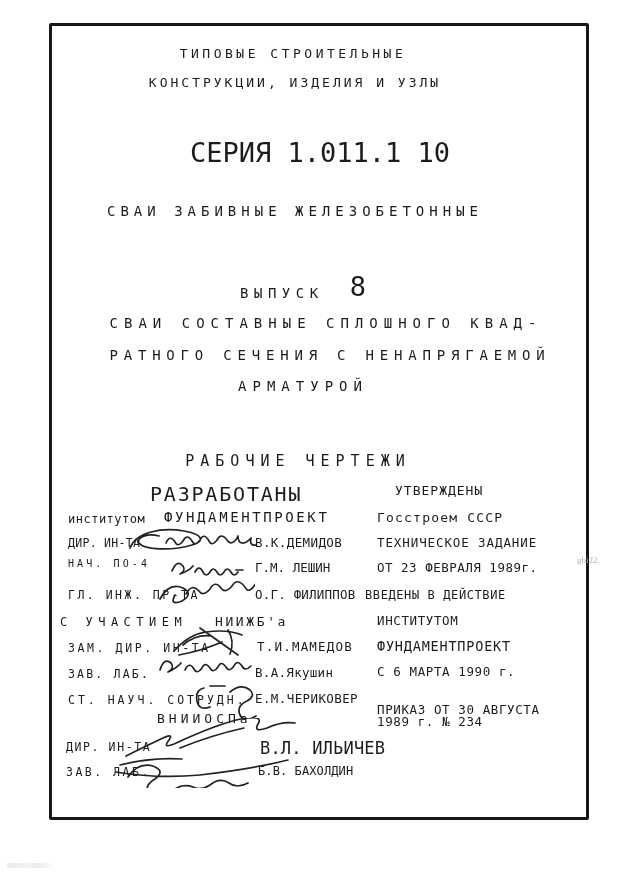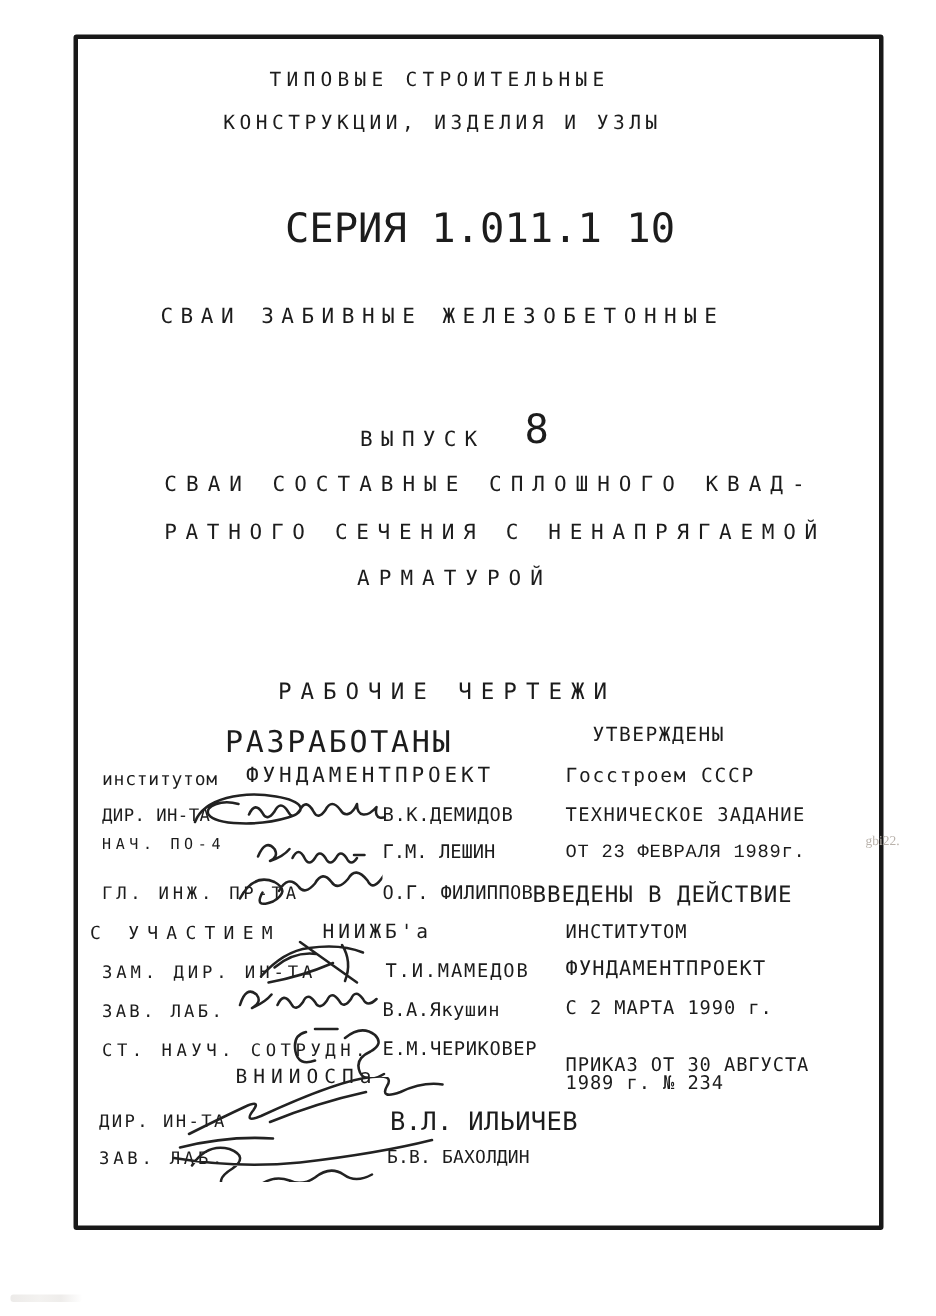--- a/index.html
+++ b/index.html
@@ -57,48 +57,48 @@
              c3 5 8 3 11 -4 c0 9 7 9 13 2 c-2 9 5 9 11 3"></path>
   </svg>
   <div class="t" style="left:255px;top:537px;font-size:12.5px;letter-spacing:0.4px;">В.К.ДЕМИДОВ</div>
   <div class="t" style="left:377px;top:537px;font-size:12.5px;letter-spacing:0.9px;">ТЕХНИЧЕСКОЕ ЗАДАНИЕ</div>
 
   <div class="t" style="left:68px;top:559px;font-size:10px;letter-spacing:3.1px;">НАЧ. ПО-4</div>
   <svg class="sig" style="left:162px;top:555px;" width="88" height="24" viewBox="0 0 88 24">
     <path d="M10 16 q5 -12 11 -5 q3 5 -3 8 q9 -3 13 -8 m2 6 q4 -8 8 0 q3 6 7 0 q3 -6 7 0 q3 6 7 0 q3 -6 7 0 q3 6 7 0 M74 15 h7"></path>
   </svg>
   <div class="t" style="left:255px;top:562px;font-size:12.5px;letter-spacing:0px;">Г.М. ЛЕШИН</div>
-  <div class="t" style="left:377px;top:562px;font-size:12.5px;letter-spacing:0.5px;font-family:Liberation Mono, monospace;">ОТ 23 ФЕВРАЛЯ 1989г.</div>
+  <div class="t" style="left:377px;top:562px;font-size:12.5px;letter-spacing:0.5px;">ОТ 23 ФЕВРАЛЯ 1989г.</div>
 
   <div class="t" style="left:68px;top:590px;font-size:11.5px;letter-spacing:2.5px;">ГЛ. ИНЖ. ПР-ТА</div>
   <svg class="sig" style="left:150px;top:577px;" width="105" height="30" viewBox="0 0 105 30">
     <path d="M10 22 q9 -17 23 -11 q11 6 -1 13 q-13 5 -7 -6 M36 17 q6 -11 13 -3 q4 6 11 -2 q5 -9 11 -1
              q4 6 11 -2 q5 -9 13 1 q4 9 13 -7"></path>
   </svg>
   <div class="t" style="left:255px;top:589px;font-size:12.5px;letter-spacing:0.2px;">О.Г. ФИЛИППОВ</div>
-  <div class="t" style="left:355px;top:589px;font-size:15px;letter-spacing:0.6px;">ВВЕДЕНЫ В ДЕЙСТВИЕ</div>
+  <div class="t" style="left:365px;top:589px;font-size:12px;letter-spacing:0.6px;">ВВЕДЕНЫ В ДЕЙСТВИЕ</div>
 
   <div class="t" style="left:60px;top:616px;font-size:12px;letter-spacing:5.5px;">С УЧАСТИЕМ</div>
   <div class="t" style="left:215px;top:615px;font-size:13px;letter-spacing:2.6px;">НИИЖБ'а</div>
   <div class="t" style="left:377px;top:615px;font-size:12.5px;letter-spacing:0.6px;">ИНСТИТУТОМ</div>
 
   <div class="t" style="left:68px;top:643px;font-size:11.5px;letter-spacing:2.6px;">ЗАМ. ДИР. ИН-ТА</div>
   <svg class="sig" style="left:168px;top:623px;" width="92" height="38" viewBox="0 0 92 38">
     <path d="M6 28 q15 -17 32 -19 q21 -3 36 3 M15 22 q13 -11 28 -9 M11 32 q22 -4 43 -13 M60 7 q7 11 2 24 M32 5 l38 27"></path>
   </svg>
   <div class="t" style="left:257px;top:641px;font-size:12.5px;letter-spacing:1.2px;">Т.И.МАМЕДОВ</div>
   <div class="t" style="left:377px;top:640px;font-size:13.5px;letter-spacing:0.8px;">ФУНДАМЕНТПРОЕКТ</div>
 
   <div class="t" style="left:68px;top:669px;font-size:11.5px;letter-spacing:2.2px;">ЗАВ. ЛАБ.</div>
   <svg class="sig" style="left:150px;top:652px;" width="105" height="28" viewBox="0 0 105 28">
     <path d="M10 18 q4 -13 11 -7 q4 5 -3 9 q9 -4 13 -9 m4 7 q4 -9 9 -1 q3 6 8 -1 q3 -7 8 0 q3 6 8 -1
              q3 -7 8 0 q3 6 8 -1 q3 -7 8 0 q3 6 9 0"></path>
   </svg>
   <div class="t" style="left:255px;top:667px;font-size:12.5px;letter-spacing:0.3px;">В.А.Якушин</div>
-  <div class="t" style="left:377px;top:666px;font-size:12.5px;letter-spacing:0.6px;">С 2 МАРТА 1990 г.</div>
+  <div class="t" style="left:377px;top:666px;font-size:12.5px;letter-spacing:0.6px;">С 6 МАРТА 1990 г.</div>
 
   <div class="t" style="left:68px;top:695px;font-size:11.5px;letter-spacing:3px;">СТ. НАУЧ. СОТРУДН.</div>
   <svg class="sig" style="left:188px;top:680px;" width="80" height="38" viewBox="0 0 80 38">
     <path d="M16 8 q-9 2 -7 13 q2 10 13 6 M22 6 h15 M42 12 q11 -9 20 -2 q6 6 -3 11 q-11 5 -7 14 q4 8 16 1"></path>
   </svg>
   <div class="t" style="left:255px;top:693px;font-size:12.5px;letter-spacing:0.4px;">Е.М.ЧЕРИКОВЕР</div>
   <div class="t" style="left:377px;top:704px;font-size:12.5px;letter-spacing:0.6px;">ПРИКАЗ ОТ 30 АВГУСТА</div>
 
   <div class="t" style="left:157px;top:712px;font-size:13px;letter-spacing:4px;">ВНИИОСПа</div>
   <div class="t" style="left:377px;top:716px;font-size:12.5px;letter-spacing:0.6px;">1989 г.   № 234</div>

